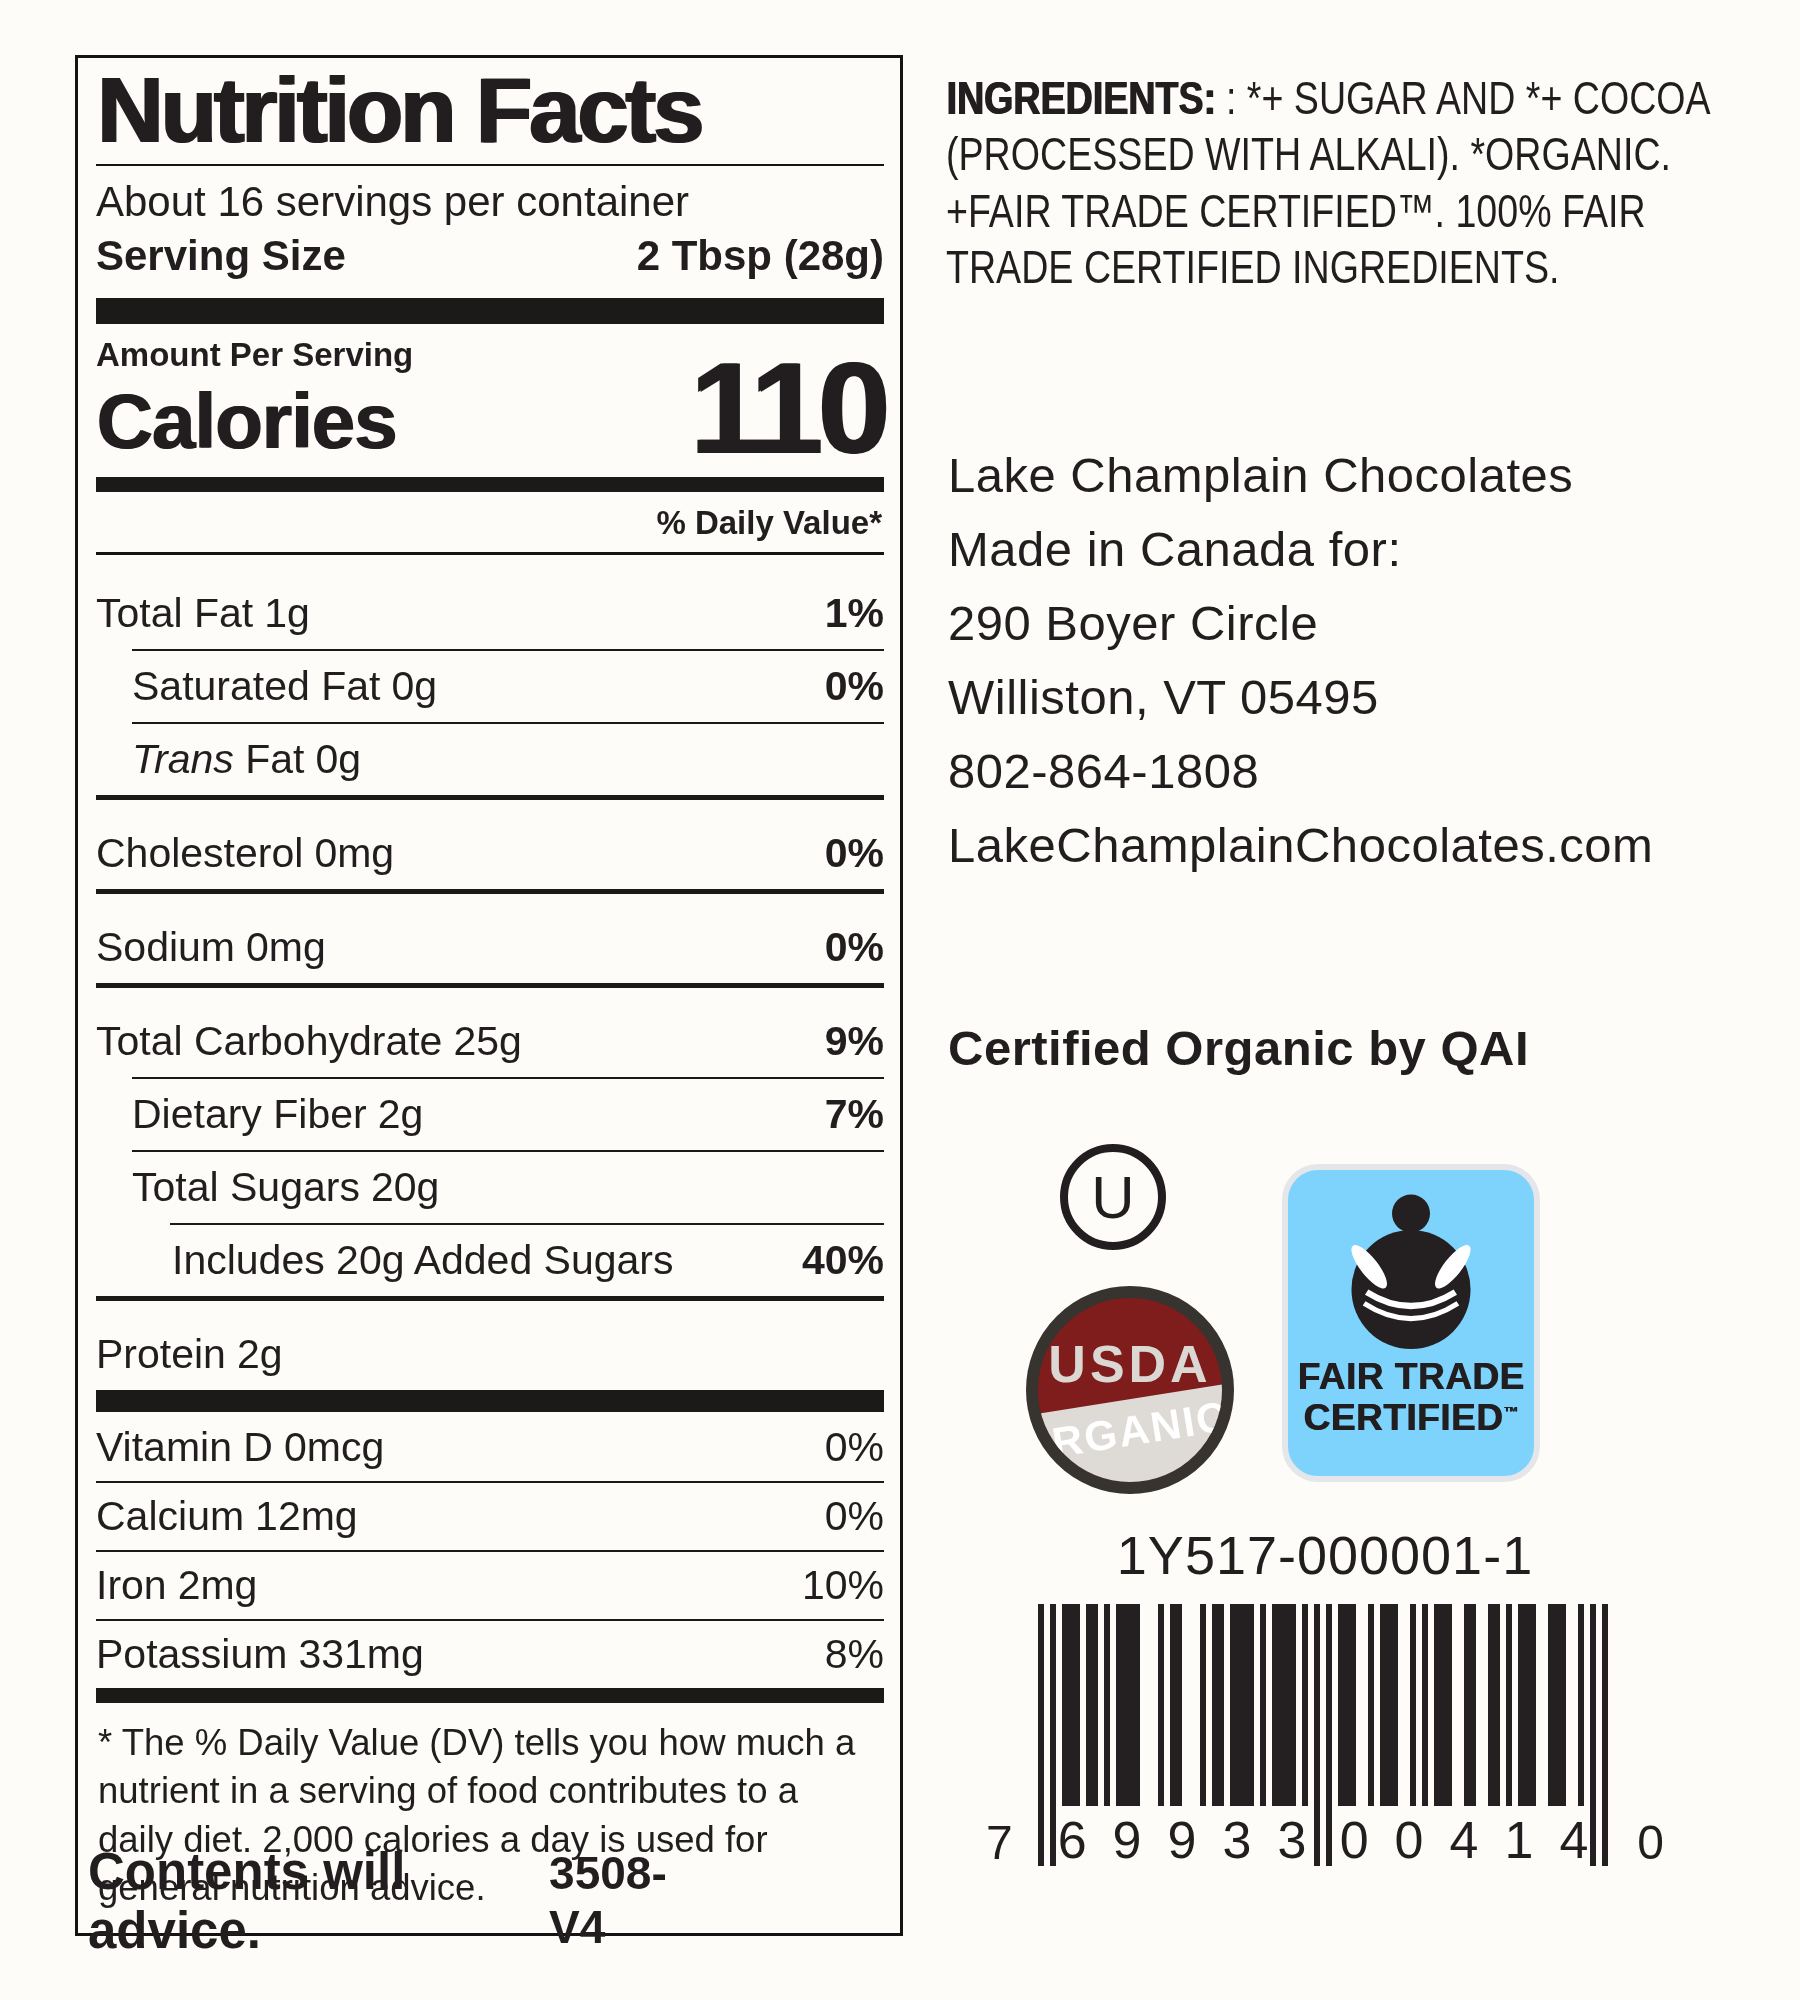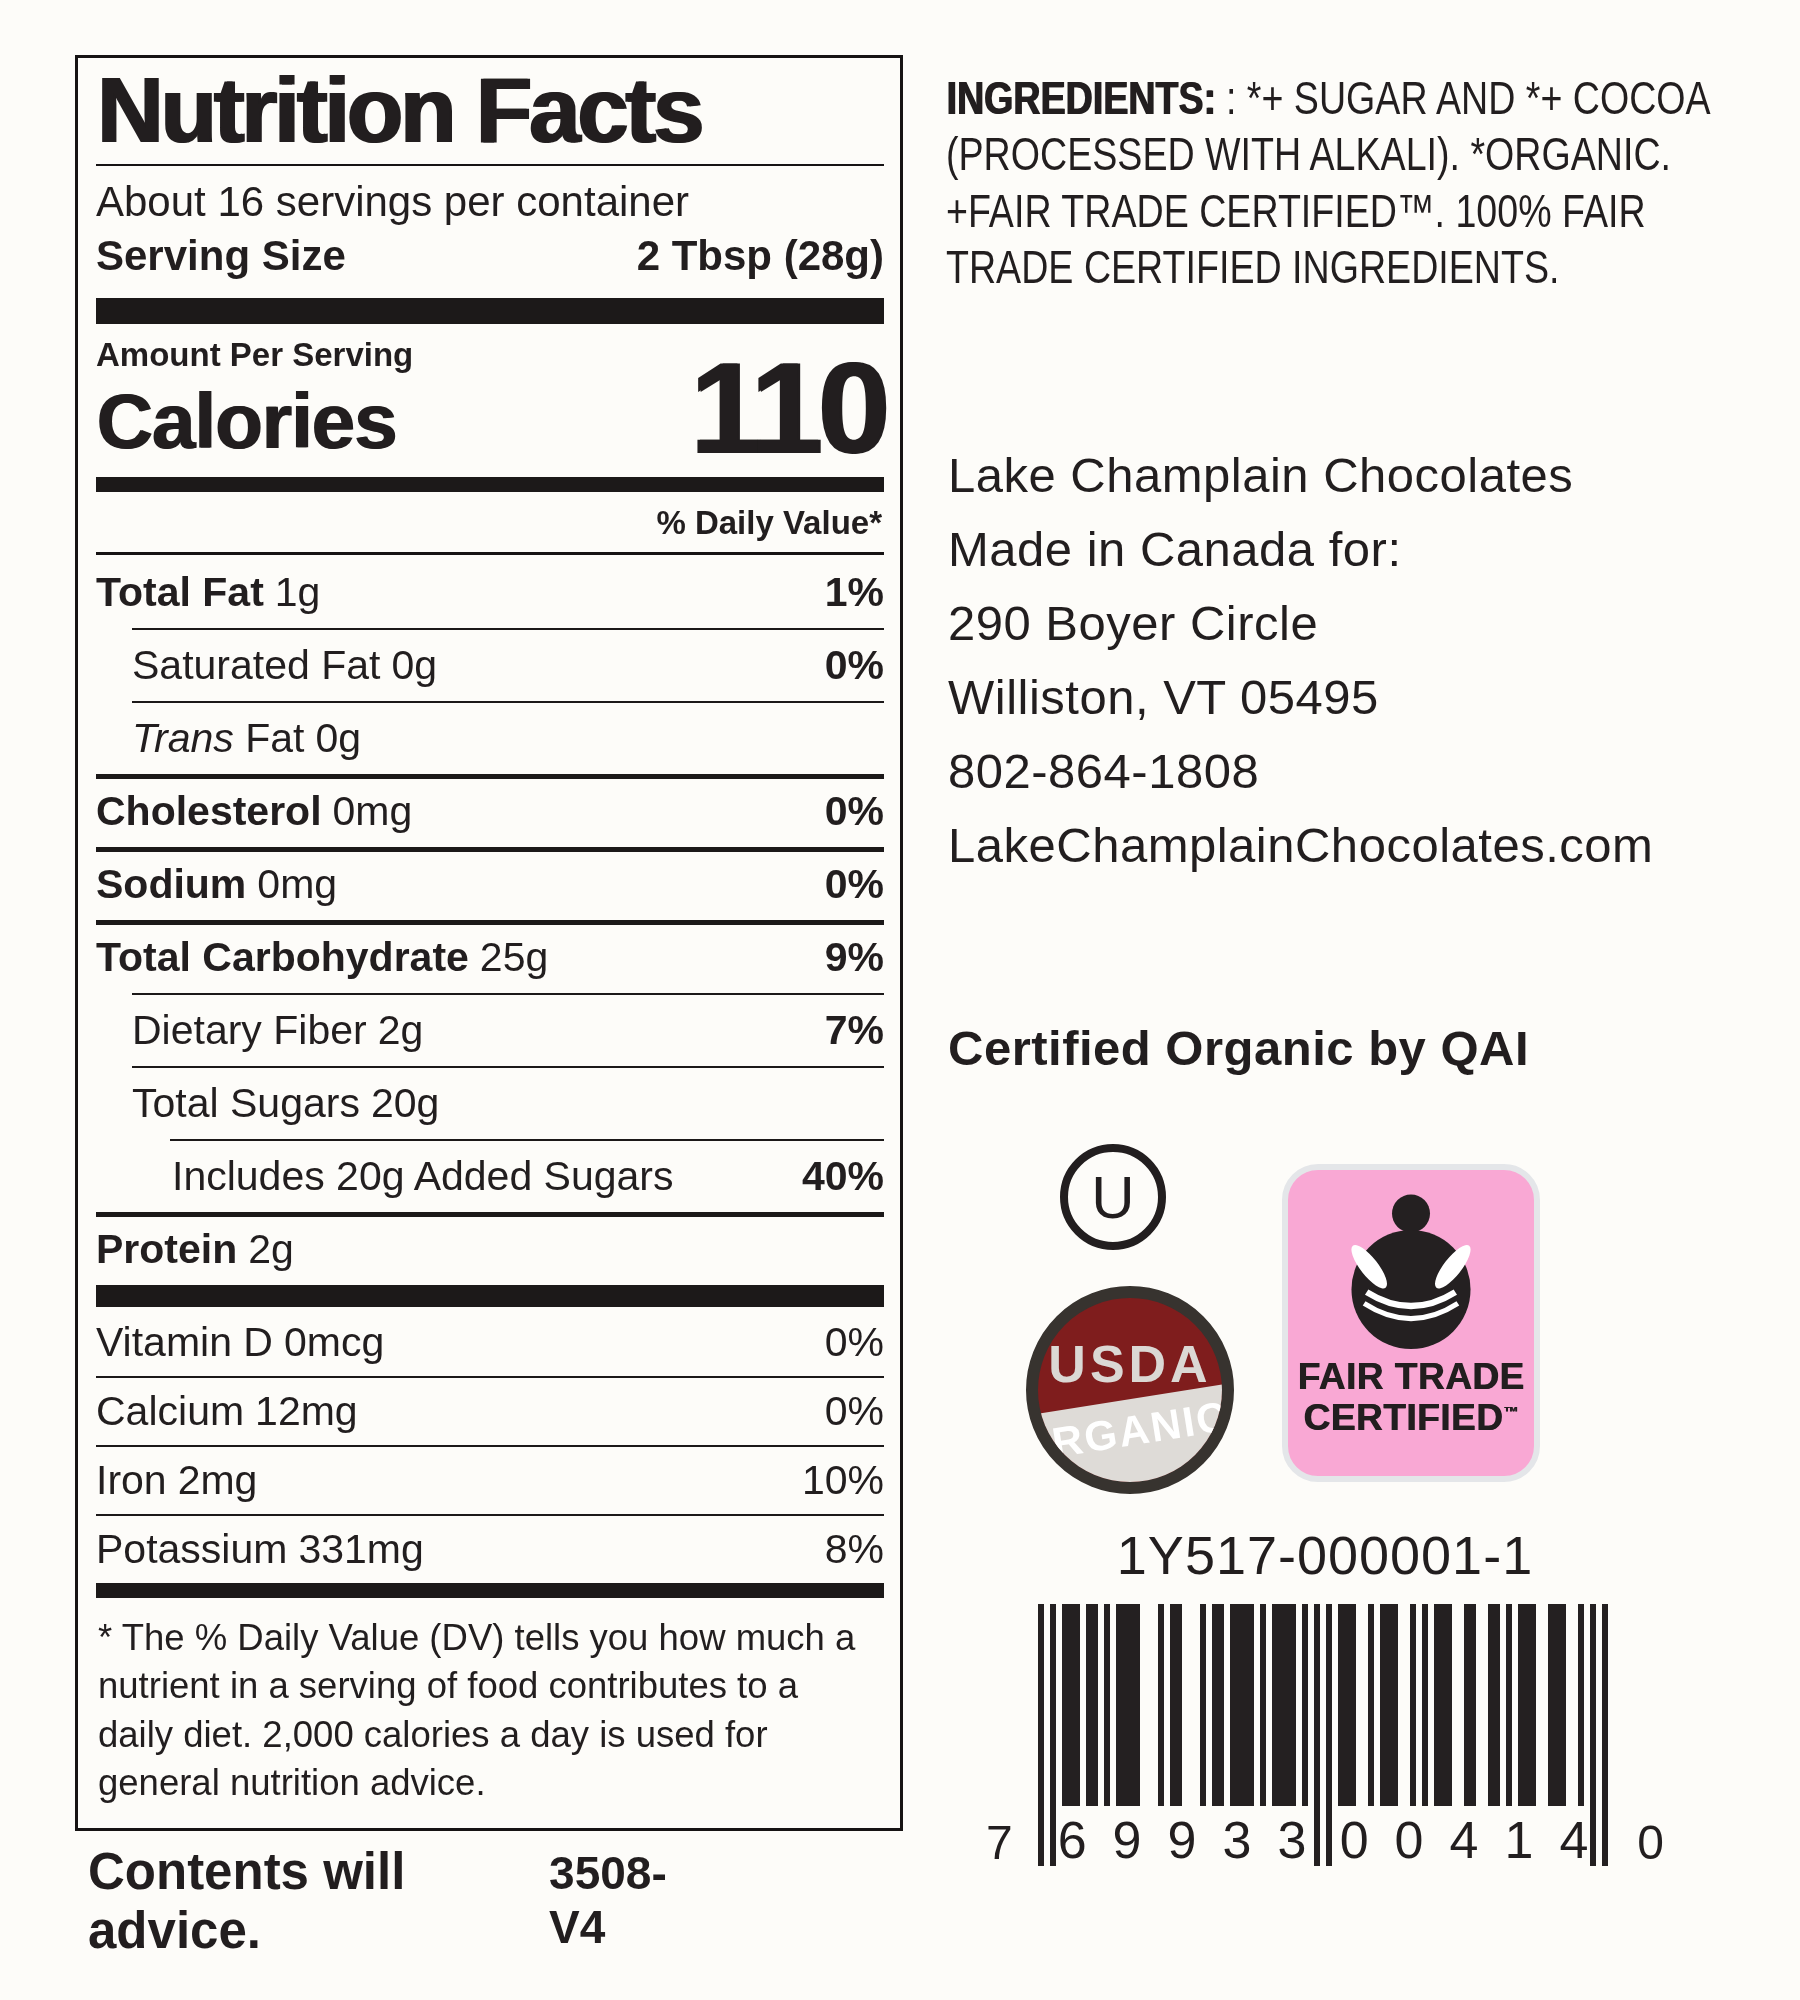--- a/index.html
+++ b/index.html
@@ -23,21 +23,21 @@
   .calblock{position:relative;}
   .aps{font-weight:700;font-size:33px;margin-top:12px;}
   .cal{font-weight:700;font-size:78px;letter-spacing:-1px;margin-top:2px;
        text-shadow:1.5px 0 0 currentColor;}
   .calval{position:absolute;right:0;bottom:-6px;font-weight:700;font-size:130px;
           letter-spacing:-5px;line-height:1;text-shadow:2.5px 0 0 currentColor;}
   .dv-header{font-size:33px;font-weight:700;text-align:right;padding:12px 2px 10px;
              border-bottom:3px solid #161314;}
   .nrow{position:relative;display:flex;align-items:baseline;font-size:41px;
         padding:14px 0 12px;}
-  .nrow .nm.b{font-weight:700;}
+  .nrow .nm.b{font-weight:400;margin-top:21px;}
   .nrow .am{margin-left:11px;}
   .nrow .dv{margin-left:auto;}
   .nrow .dv.b{font-weight:700;}
   .vrow{padding:12px 0 10px;}
   .sep{position:absolute;top:0;right:0;left:0;background:#1c1919;}
   .sep.major{height:5px;}
   .sep.minor{height:2px;}
   .sep.vthin{height:2px;}
   .footnote{font-size:36.5px;line-height:1.33;padding:16px 2px 20px;}
 
@@ -57,21 +57,21 @@
   .certified{position:absolute;left:948px;top:1020px;font-size:49px;font-weight:700;
              letter-spacing:0.5px;}
 
   .kosher{position:absolute;left:1060px;top:1144px;width:106px;height:106px;
           box-sizing:border-box;border:8px solid #221e1f;border-radius:50%;
           display:flex;align-items:center;justify-content:center;
           font-size:60px;font-weight:500;}
 
   .ft{position:absolute;left:1282px;top:1164px;width:258px;height:318px;
       box-sizing:border-box;border:6px solid #e4e6e9;border-radius:36px;
-      background:#f9a8d4;text-align:center;}
+      background:#7dd3fc;text-align:center;}
   .ft svg{margin-top:14px;width:152px;height:168px;}
   .ft .t{font-size:37px;font-weight:700;line-height:1.12;letter-spacing:0.5px;
          text-shadow:0.8px 0 0 currentColor;}
   .ft sup{font-size:15px;}
 
   .usda{position:absolute;left:1026px;top:1286px;width:208px;height:208px;
         box-sizing:border-box;border:12px solid #37332f;border-radius:50%;
         overflow:hidden;background:#7f1d1d;}
   .usda .u1{margin-top:36px;text-align:center;font-weight:700;font-size:52px;
             letter-spacing:4px;color:#dbd8d4;}

